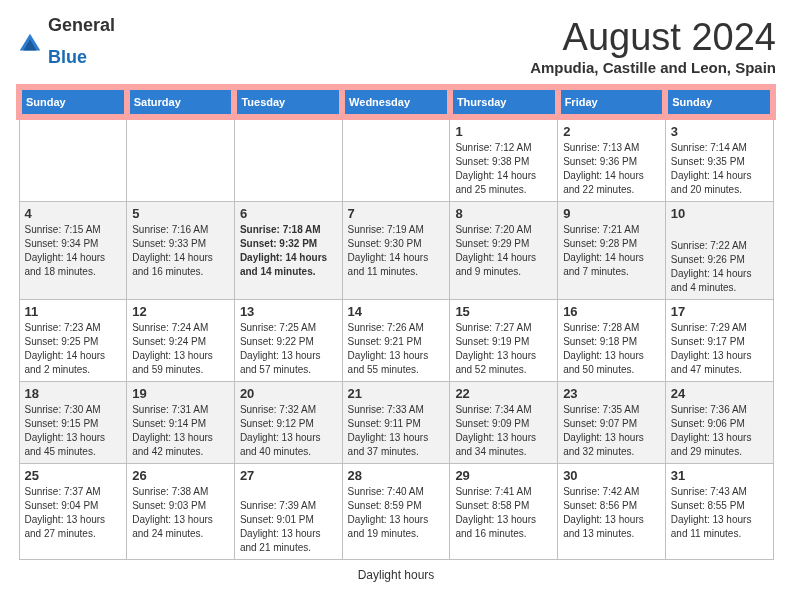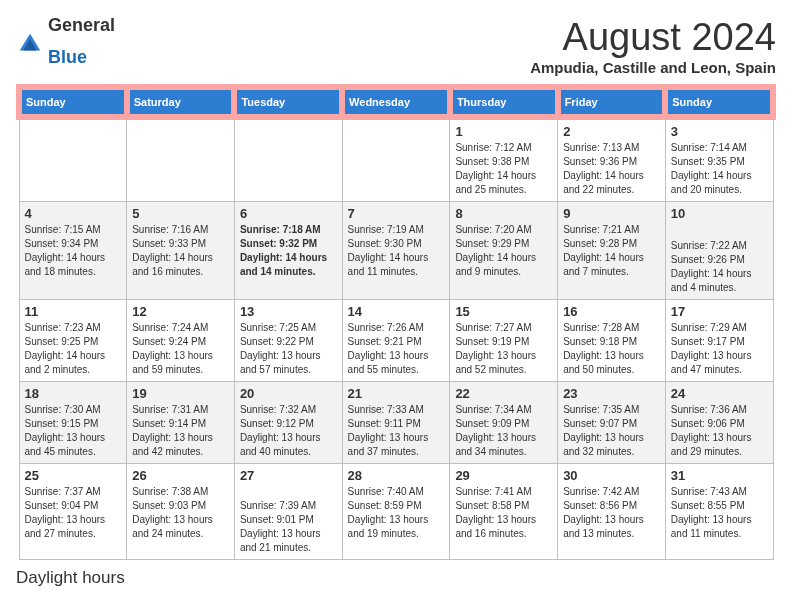--- a/index.html
+++ b/index.html
@@ -82,23 +82,24 @@
       font-size: 10px;
       color: #333;
       line-height: 1.4;
     }
     .empty-cell {
       background: #f9f9f9;
     }
     tr:nth-child(odd) td { background-color: #ffffff; }
     tr:nth-child(even) td { background-color: #f2f2f2; }
     .footer-note {
-      font-size: 17px;
+      font-size: 12px;
       color: #333;
       margin-top: 8px;
+      text-align: center;
     }
   </style>
 </head>
 <body>
 
 <div class="header-row">
   <div class="logo-area">
     <svg class="logo-icon" viewBox="0 0 30 30">
       <polygon points="15,4 26,22 4,22" fill="#2d7dd2"></polygon>
       <polygon points="15,10 22,22 8,22" fill="#1a5a9a"></polygon>

